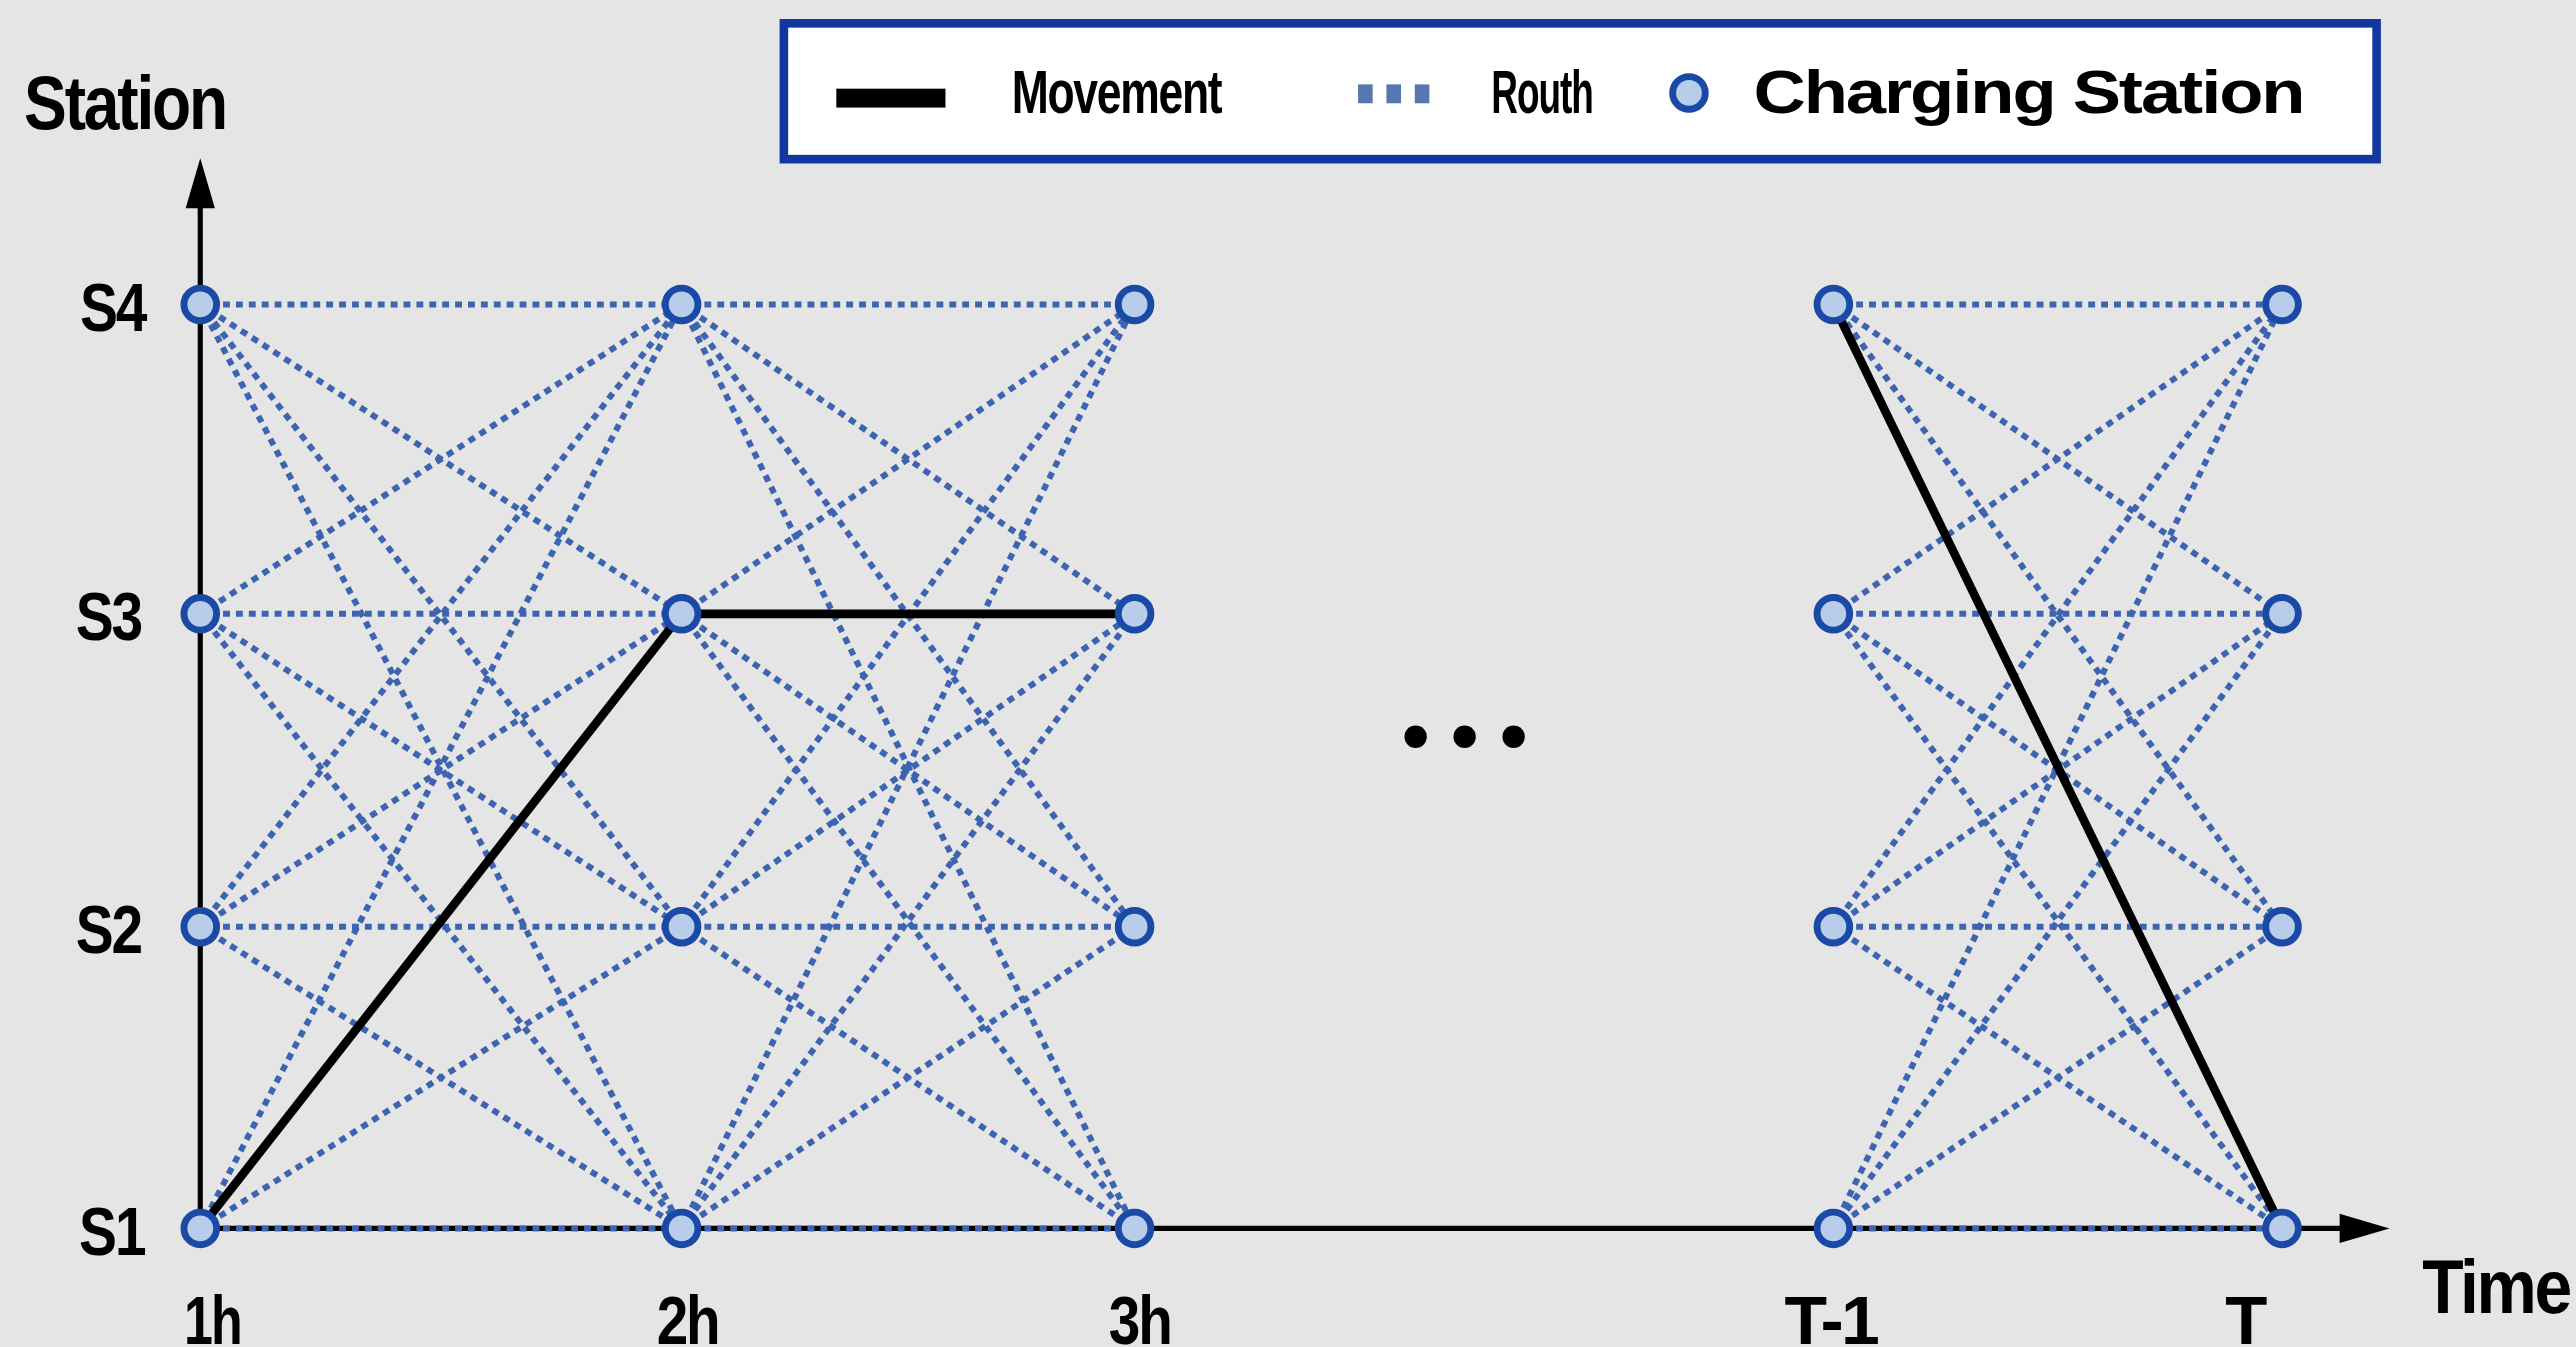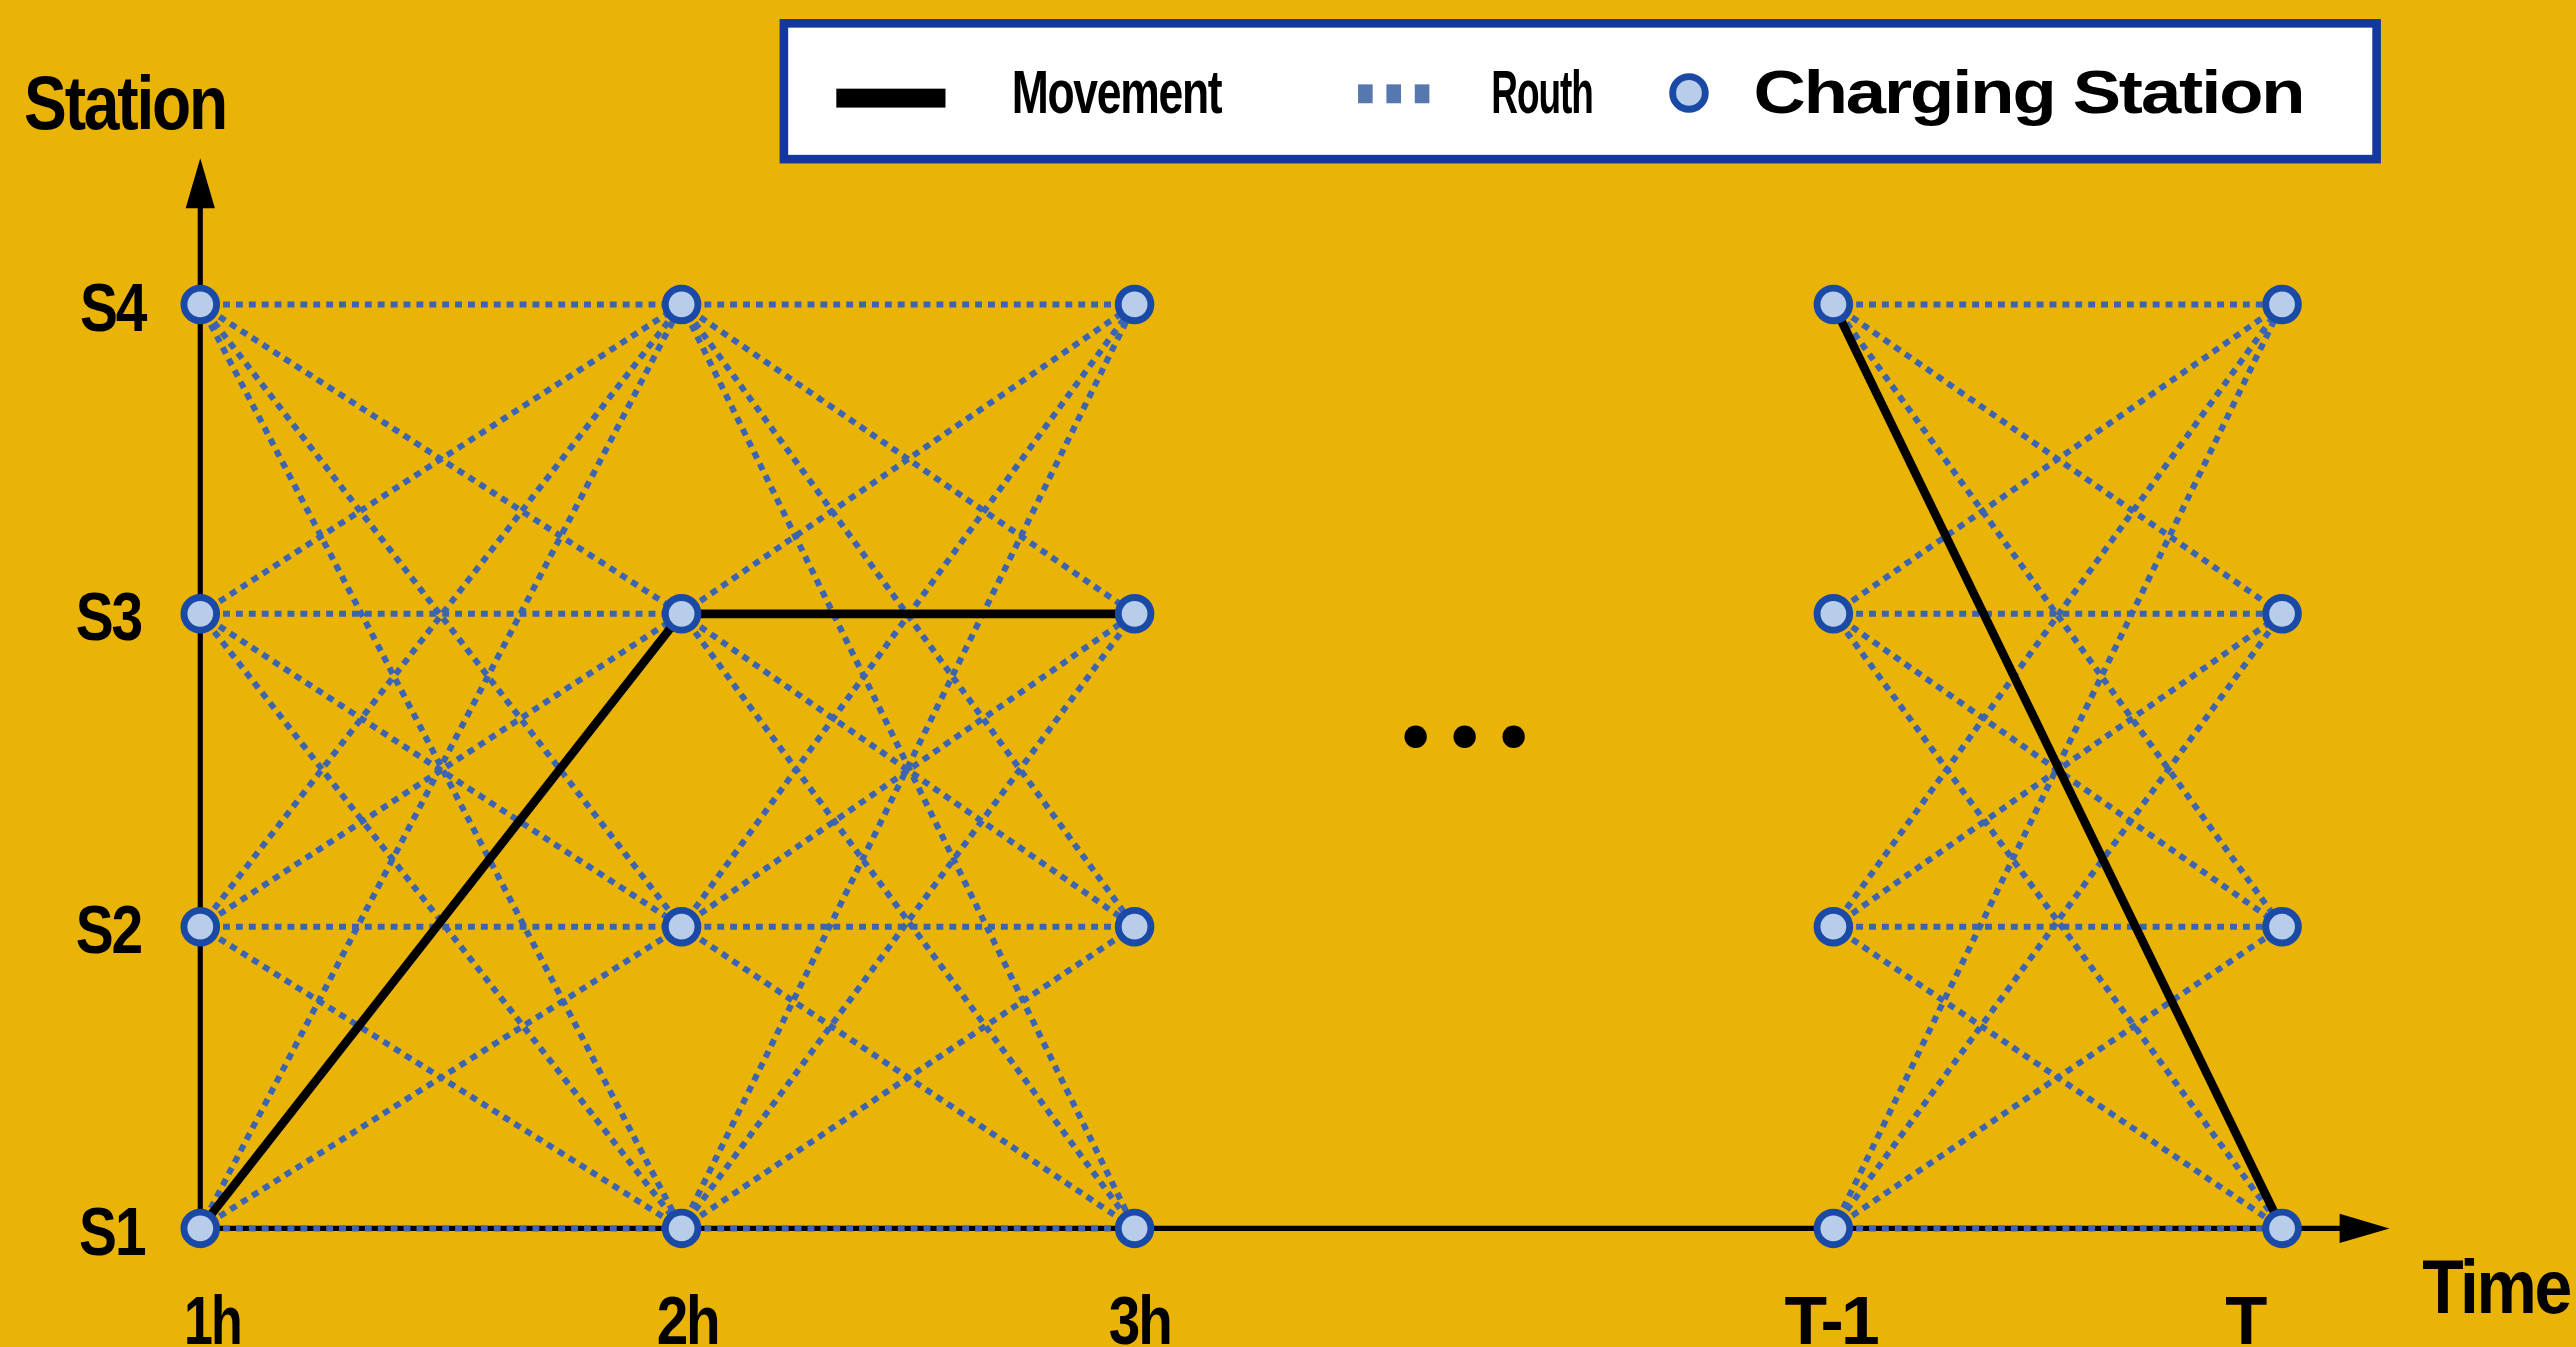--- a/index.html
+++ b/index.html
@@ -1,20 +1,20 @@
 <!DOCTYPE html>
 <html style="font-size:13.8px"><head>
 <meta charset="utf-8">
 <style>
   html, body { margin: 0; padding: 0; background: #ffffff; }
   .stage {
     position: relative;
     width: 2576px;
     height: 1348px;
-    background: #eab308;
+    background: #e5e5e5;
     overflow: hidden;
   }
   svg { position: absolute; inset: 0; }
   text {
     font-family: "Liberation Sans", sans-serif;
     font-weight: bold;
     fill: #000000;
   }
   .axis-title   { font-size: 88px; letter-spacing: -3px; }
   .tick-label   { font-size: 80px; letter-spacing: -3px; }

